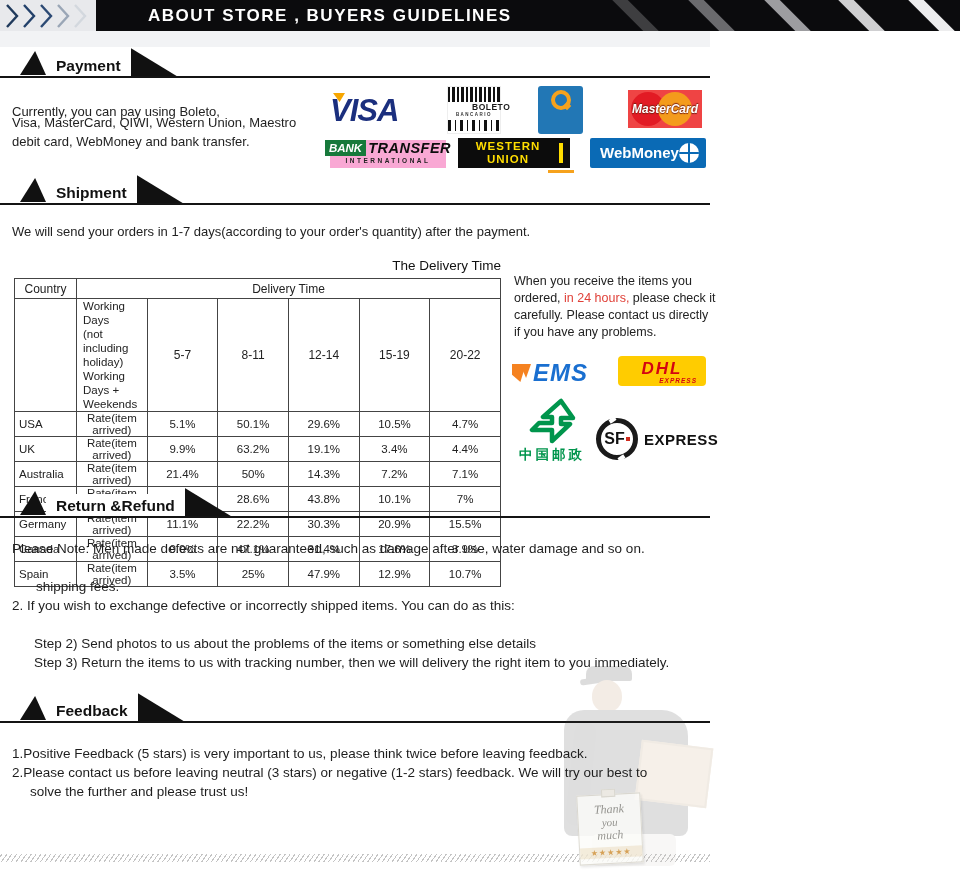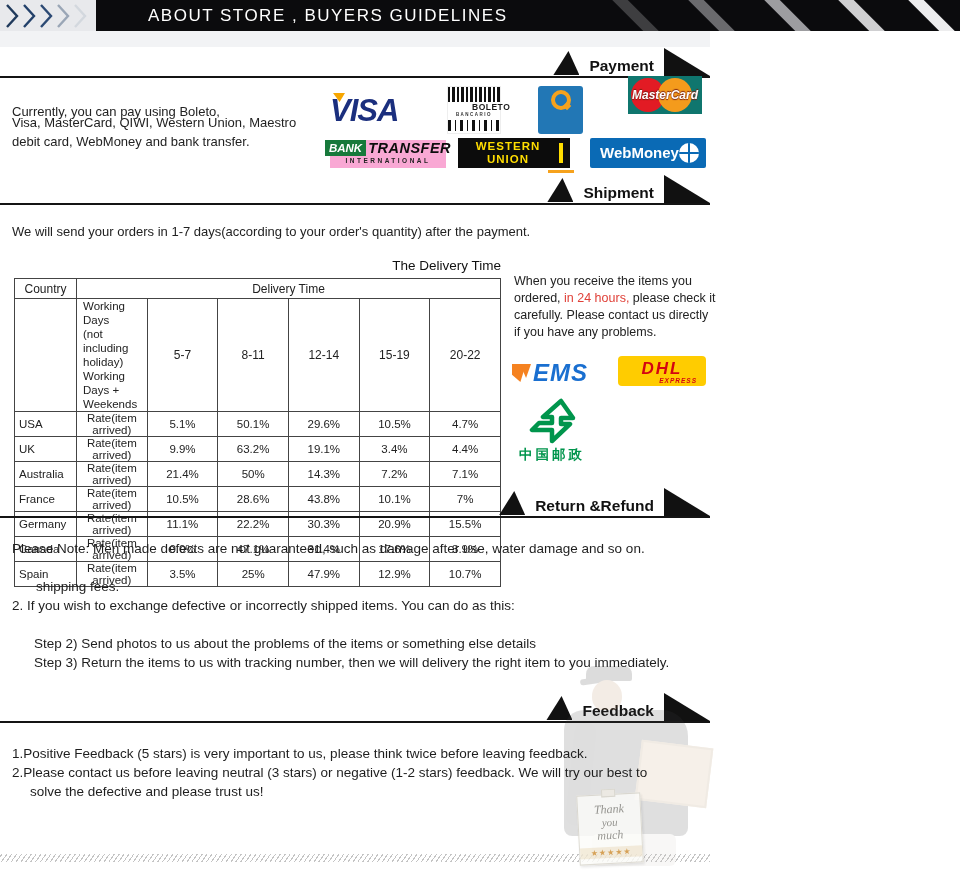--- a/index.html
+++ b/index.html
@@ -6,33 +6,33 @@
   html,body { background:#fff; }
   .page { position:relative; width:960px; height:876px; background:#fff;
           font-family:"Liberation Sans", sans-serif; color:#1c1c1c; overflow:hidden; }
 
   
   .topbar { position:absolute; left:0; top:0; width:960px; height:31px; background:#0b0b0d; overflow:hidden; }
   .chevrons { position:absolute; left:0; top:0; width:96px; height:31px; background:#e8e9ec;
               display:flex; align-items:center; padding-left:4px; gap:1px; }
   .chevrons svg { display:block; }
   .topbar-title { position:absolute; left:148px; top:0; height:31px; line-height:31px;
-                  color:#fff; font-size:17px; font-weight:normal; letter-spacing:1.5px; }
+                  color:#fff; font-size:17px; font-weight:bold; letter-spacing:1.5px; }
   .stripe { position:absolute; top:-25px; width:11px; height:85px; transform:rotate(-45deg); }
   .st1 { left:632px; background:#3e3e40; }
   .st2 { left:708px; background:#6a6a6d; }
   .st3 { left:784px; background:#9d9da0; }
   .st4 { left:858px; background:#cfcfd1; }
   .st5 { left:928px; background:#ededee; }
 
   .top-gap { position:absolute; left:0; top:31px; width:710px; height:16px; background:#f2f3f5; }
 
   
   .sec-head { position:absolute; left:0; width:710px; height:31px; border-bottom:2px solid #141414;
-              display:flex; align-items:flex-end; padding-left:6px;justify-content:flex-end; }
+              display:flex; align-items:flex-end; padding-left:20px; }
   .tri-l { width:26px; height:24px; background:#111; margin-bottom:1px;
            clip-path:polygon(58% 0, 100% 100%, 0 100%); }
   .sec-label { background:#fff; font-size:15.5px; font-weight:bold; color:#111;
                padding:4px 10px 3px 10px; line-height:1; }
   .tri-r { width:46px; height:28px; background:#111;
            clip-path:polygon(0 0, 100% 100%, 0 100%); }
 
   .txt { position:absolute; font-size:13px; color:#222; }
 
   
@@ -45,21 +45,21 @@
   .bars { height:15px; background:repeating-linear-gradient(90deg,#111 0 2px,#fff 2px 4px,#111 4px 7px,#fff 7px 9px); }
   .bars.short { height:11px; background:repeating-linear-gradient(90deg,#111 0 3px,#fff 3px 7px,#111 7px 8px,#fff 8px 12px); }
   .boleto .mid { height:18px; text-align:center; }
   .boleto .b1 { font-size:8.5px; font-weight:800; letter-spacing:0.5px;margin-left:24px; }
   .boleto .b2 { font-size:4.5px; font-weight:700; letter-spacing:1.5px; color:#333; }
   .qiwi { left:538px; top:86px; width:45px; height:48px; background:#2277b5; border-radius:3px; text-align:center; }
   .qiwi .ring { width:20px; height:20px; border:4px solid #f6a21d; border-radius:50%; margin:4px auto 1px auto; position:relative; }
   .qiwi .ring::after { content:""; position:absolute; right:-3px; bottom:-3px; width:6px; height:6px; background:#f6a21d; transform:rotate(45deg); }
   .qiwi .qw { color:#fff; font-weight:800; font-size:10.5px; letter-spacing:1px;margin-top:47px; }
   .qiwi .ub { width:26px; height:3px; background:#f6a21d; margin:1px auto 0 auto; }
-  .mc { left:628px; top:76px; width:74px; height:38px; background:#0f766e; }
+  .mc { left:628px; top:90px; width:74px; height:38px; background:#ef4444; }
   .mc .c1 { position:absolute; left:3px; top:2px; width:34px; height:34px; border-radius:50%; background:#e21b24; }
   .mc .c2 { position:absolute; left:30px; top:2px; width:34px; height:34px; border-radius:50%; background:#f49b1c; }
   .mc .word { position:absolute; left:0; top:12px; width:100%; text-align:center; color:#fff;
               font-style:italic; font-weight:800; font-size:12px;
               text-shadow:0 1px 1px #7a2012, 0 -1px 1px #7a2012; }
   .bt { left:330px; top:140px; width:116px; height:28px; background:#f9a8d4; text-align:center; }
   .bt .row1 { display:flex; justify-content:center; align-items:center; gap:2px; }
   .bt .bank { background:#17793b; color:#fff; font-style:italic; font-weight:900; font-size:11.5px; padding:2px 4px; }
   .bt .transfer { color:#0d0d0d; font-style:italic; font-weight:900; font-size:14.5px; letter-spacing:0.5px; }
   .bt .intl { font-size:6.5px; font-weight:700; letter-spacing:2.5px; color:#222; margin-top:1px; }
@@ -324,20 +324,29 @@
   <div class="dhl">
     <div class="word">DHL</div>
     <div class="sub">EXPRESS</div>
   </div>
   <div class="cpost">
     <svg width="50" height="46" viewBox="0 0 50 46">
       <path d="M34 3 L16 19 h9 v6 h-13 l-7 7 h20 v11 l18 -17 h-9 v-6 h12 z" fill="none" stroke="#00954c" stroke-width="4.5" stroke-linejoin="round"></path>
     </svg>
     <div class="zh">中国邮政</div>
   </div>
+  <div class="sf">
+    <div class="ring">
+      <i class="n1"></i>
+        <i class="n2"></i>
+      <span class="sf-word">SF</span>
+        <span class="dot"></span>
+    </div>
+    <div class="exp">EXPRESS</div>
+  </div>
 
   <div class="sec-head" style="top:487px;">
     <div class="tri-l"></div>
     <div class="sec-label">Return &amp;Refund</div>
     <div class="tri-r"></div>
   </div>
   <div class="ret-line" style="top:541px;">Please Note: Men made defects are not guaranteed, such as damage after use, water  damage and so on.</div>
   <div class="ret-line ind1" style="top:579px;">shipping fees.</div>
   <div class="ret-line" style="top:598px;">2. If you wish to exchange defective or incorrectly shipped items. You can do as this:</div>
   <div class="ret-line ind2" style="top:636px;">Step 2) Send photos to us about the problems of the items or something else details</div>
@@ -362,16 +371,16 @@
     </div>
   </div>
 
   <div class="sec-head" style="top:692px;">
     <div class="tri-l"></div>
     <div class="sec-label">Feedback</div>
     <div class="tri-r"></div>
   </div>
   <div class="fb-line" style="top:746px;">1.Positive Feedback (5 stars) is very important to us, please think twice before leaving feedback.</div>
   <div class="fb-line" style="top:765px;">2.Please contact us before leaving neutral (3 stars) or negative (1-2 stars) feedback. We will try our best to</div>
-  <div class="fb-line fb-ind" style="top:784px;">solve the defective and please trust us!</div>
+  <div class="fb-line fb-ind" style="top:784px;">solve the further and please trust us!</div>
 
   <div class="hatch"></div>
 </div>
 
 </body></html>

